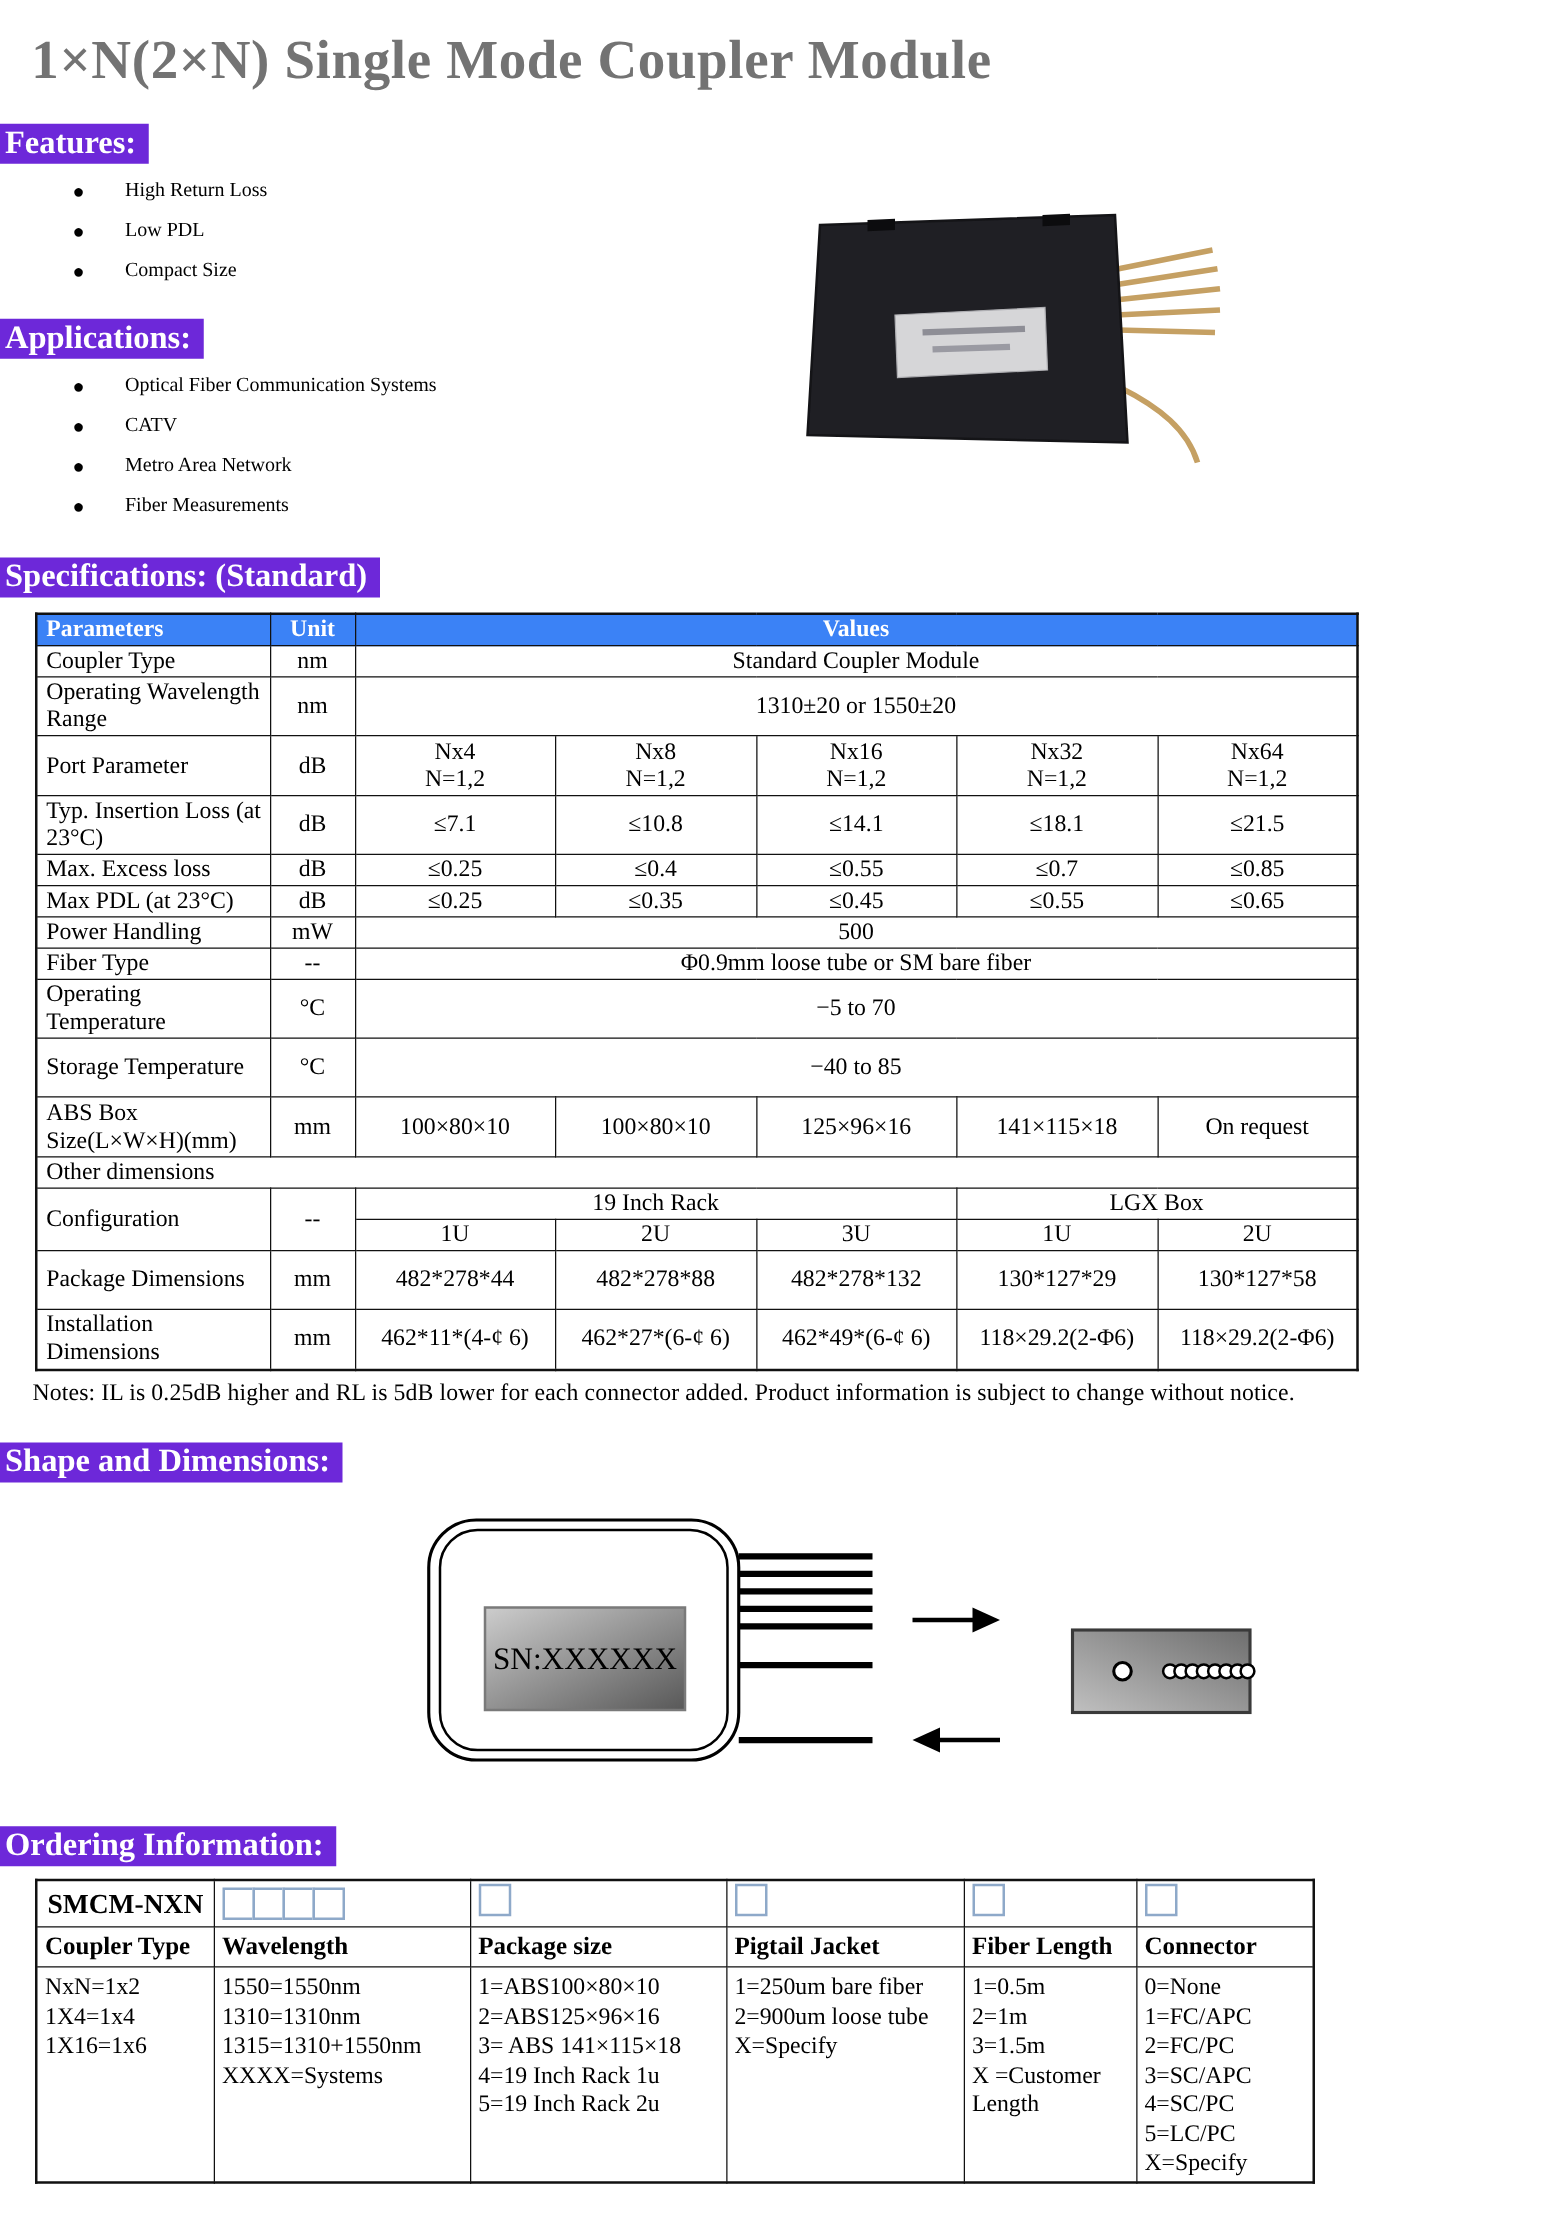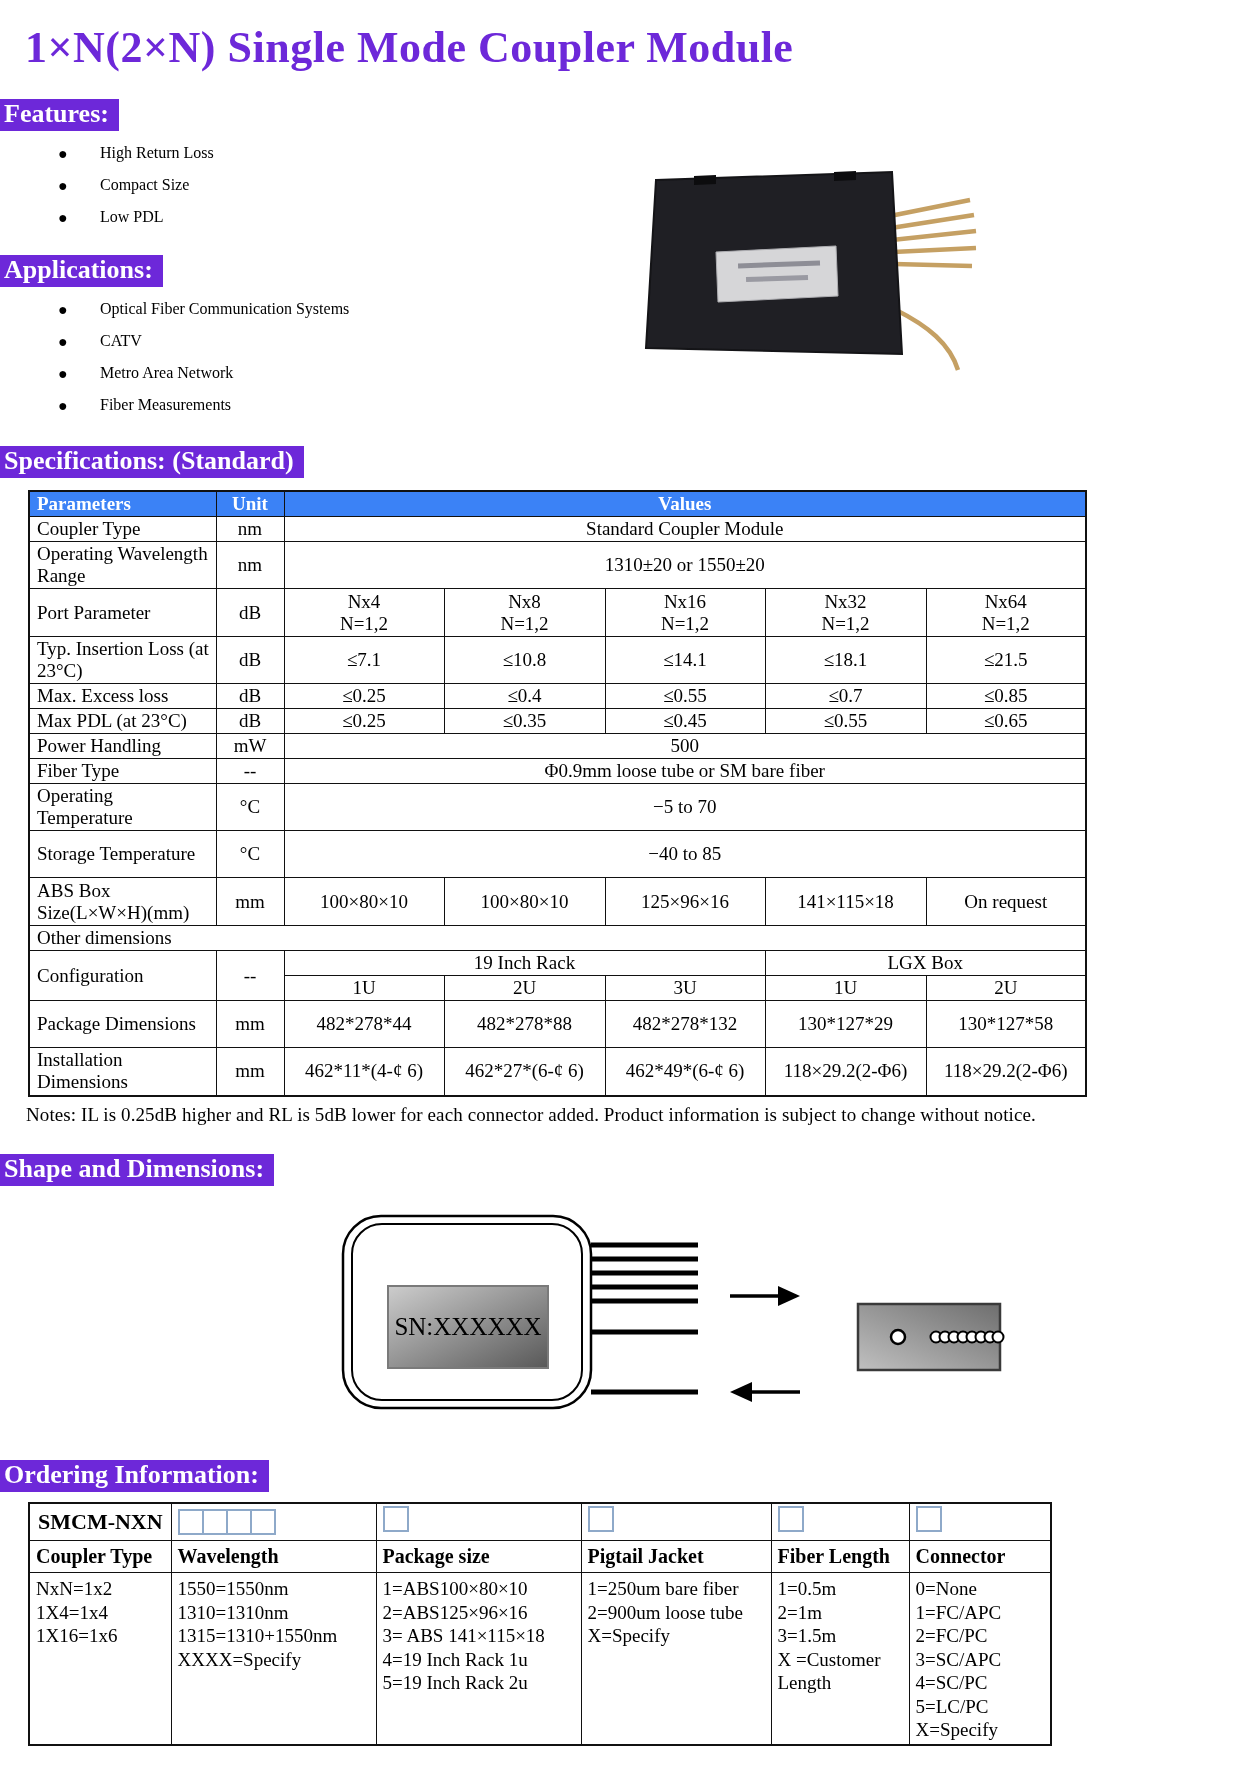--- a/index.html
+++ b/index.html
@@ -13,21 +13,21 @@
     overflow: hidden;
     font-family: "Liberation Serif", "DejaVu Serif", serif;
     color: #000;
   }
   .content { padding: 18px 0 0 0; }
 
   .page-title {
     margin: 4px 0 0 25px;
     font-size: 44px;
     font-weight: bold;
-    color: #6d28d9;
+    color: #737373;
     letter-spacing: 0.5px;
   }
 
   .section-heading {
     display: inline-block;
     background: #6d28d9;
     color: #ffffff;
     font-weight: bold;
     font-size: 26px;
     line-height: 30px;
@@ -127,22 +127,22 @@
 
 <div class="page">
   <div class="content">
 
     <h1 class="page-title">1×N(2×N) Single Mode Coupler Module</h1>
 
     <div style="margin-top:26px;">
       <span class="section-heading">Features:</span>
       <ul class="bullets">
           <li>High Return Loss</li>
+          <li>Low PDL</li>
           <li>Compact Size</li>
-          <li>Low PDL</li>
         </ul>
     </div>
 
     <div style="margin-top:27px;">
       <span class="section-heading">Applications:</span>
       <ul class="bullets">
           <li>Optical Fiber Communication Systems</li>
           <li>CATV</li>
           <li>Metro Area Network</li>
           <li>Fiber Measurements</li>
@@ -416,21 +416,21 @@
         <tr class="or3">
           <td>
                 <div>NxN=1x2</div>
                 <div>1X4=1x4</div>
                 <div>1X16=1x6</div>
               </td>
           <td>
                 <div>1550=1550nm</div>
                 <div>1310=1310nm</div>
                 <div>1315=1310+1550nm</div>
-                <div>XXXX=Specify</div>
+                <div>XXXX=Systems</div>
               </td>
           <td>
                 <div>1=ABS100×80×10</div>
                 <div>2=ABS125×96×16</div>
                 <div>3= ABS 141×115×18</div>
                 <div>4=19 Inch Rack 1u</div>
                 <div>5=19 Inch Rack 2u</div>
               </td>
           <td>
                 <div>1=250um bare fiber</div>

